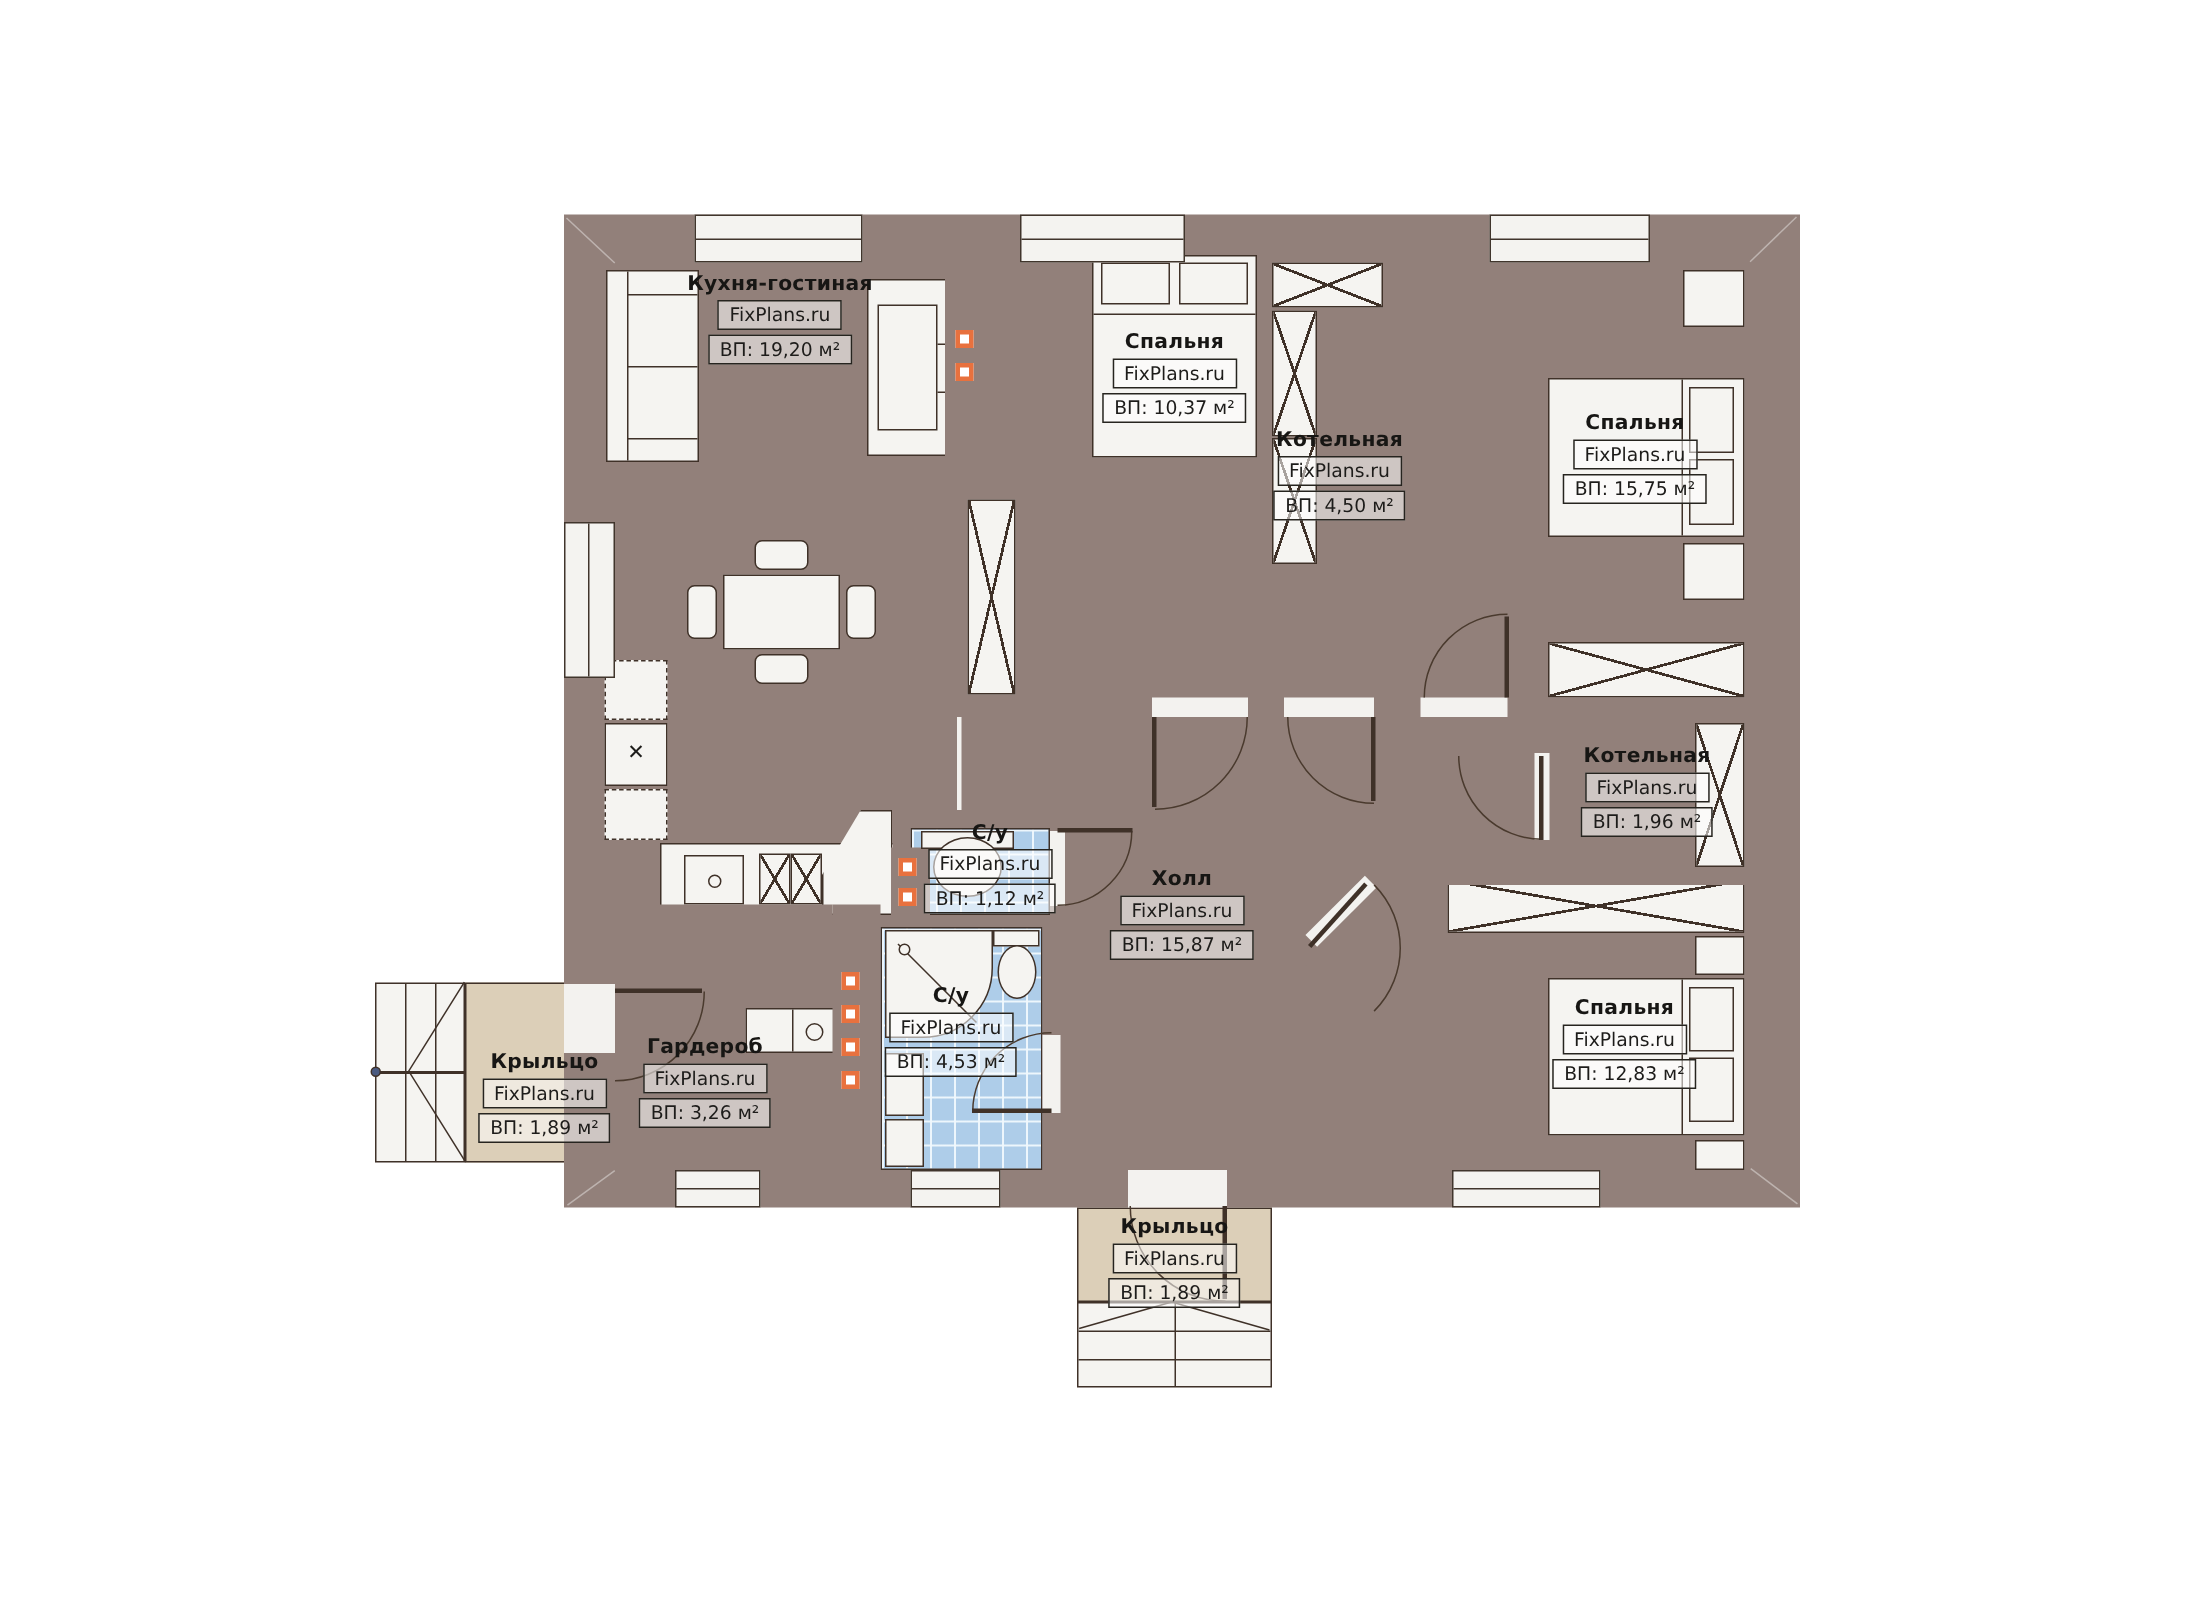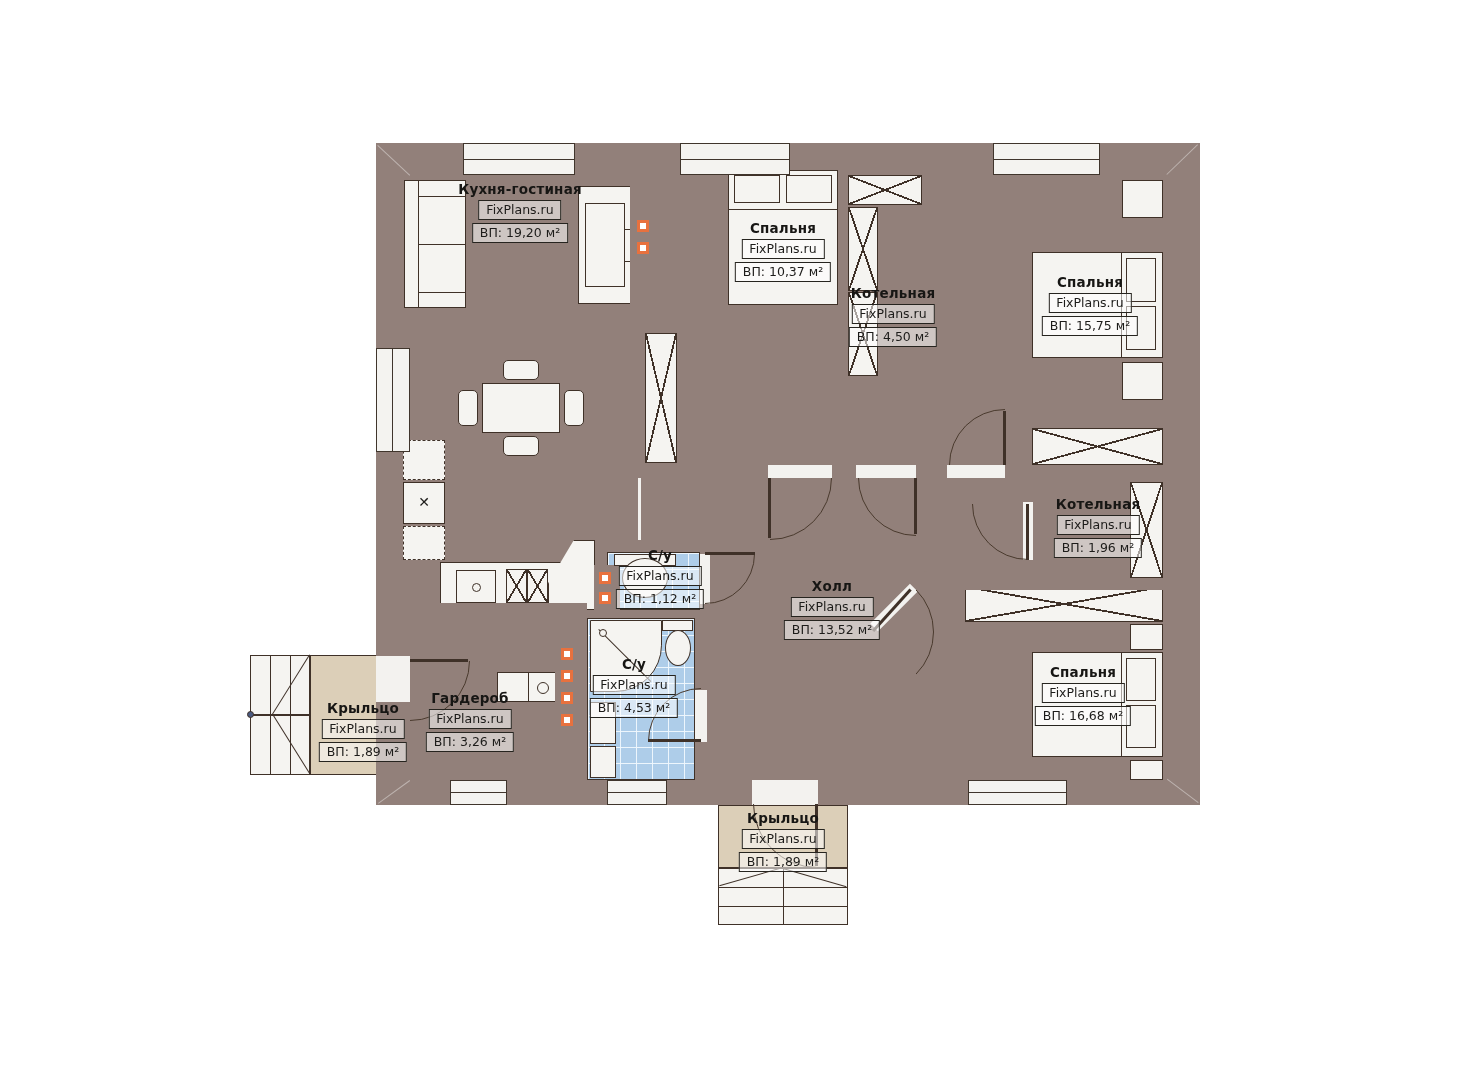--- a/index.html
+++ b/index.html
@@ -297,24 +297,24 @@
     <div class="box">FixPlans.ru</div>
     <div class="box">ВП: 15,75 м²</div>
   </div>
 
   <div class="label" style="left:1098px;top:496px;">
     <div class="rname">Котельная</div>
     <div class="box">FixPlans.ru</div>
     <div class="box">ВП: 1,96 м²</div>
   </div>
 
-  <div class="label" style="left:788px;top:578px;margin-left:44px;">
+  <div class="label" style="left:788px;top:578px;">
     <div class="rname">Холл</div>
     <div class="box">FixPlans.ru</div>
-    <div class="box">ВП: 13,52 м²</div>
+    <div class="box">ВП: 15,87 м²</div>
   </div>
 
   <div class="label" style="left:660px;top:547px;">
     <div class="rname">С/у</div>
     <div class="box">FixPlans.ru</div>
     <div class="box">ВП: 1,12 м²</div>
   </div>
 
   <div class="label" style="left:634px;top:656px;">
     <div class="rname">С/у</div>
@@ -324,21 +324,21 @@
 
   <div class="label" style="left:470px;top:690px;">
     <div class="rname">Гардероб</div>
     <div class="box">FixPlans.ru</div>
     <div class="box">ВП: 3,26 м²</div>
   </div>
 
   <div class="label" style="left:1083px;top:664px;">
     <div class="rname">Спальня</div>
     <div class="box">FixPlans.ru</div>
-    <div class="box">ВП: 16,68 м²</div>
+    <div class="box">ВП: 12,83 м²</div>
   </div>
 
   <div class="label" style="left:363px;top:700px;">
     <div class="rname">Крыльцо</div>
     <div class="box">FixPlans.ru</div>
     <div class="box">ВП: 1,89 м²</div>
   </div>
 
   <div class="label" style="left:783px;top:810px;">
     <div class="rname">Крыльцо</div>

